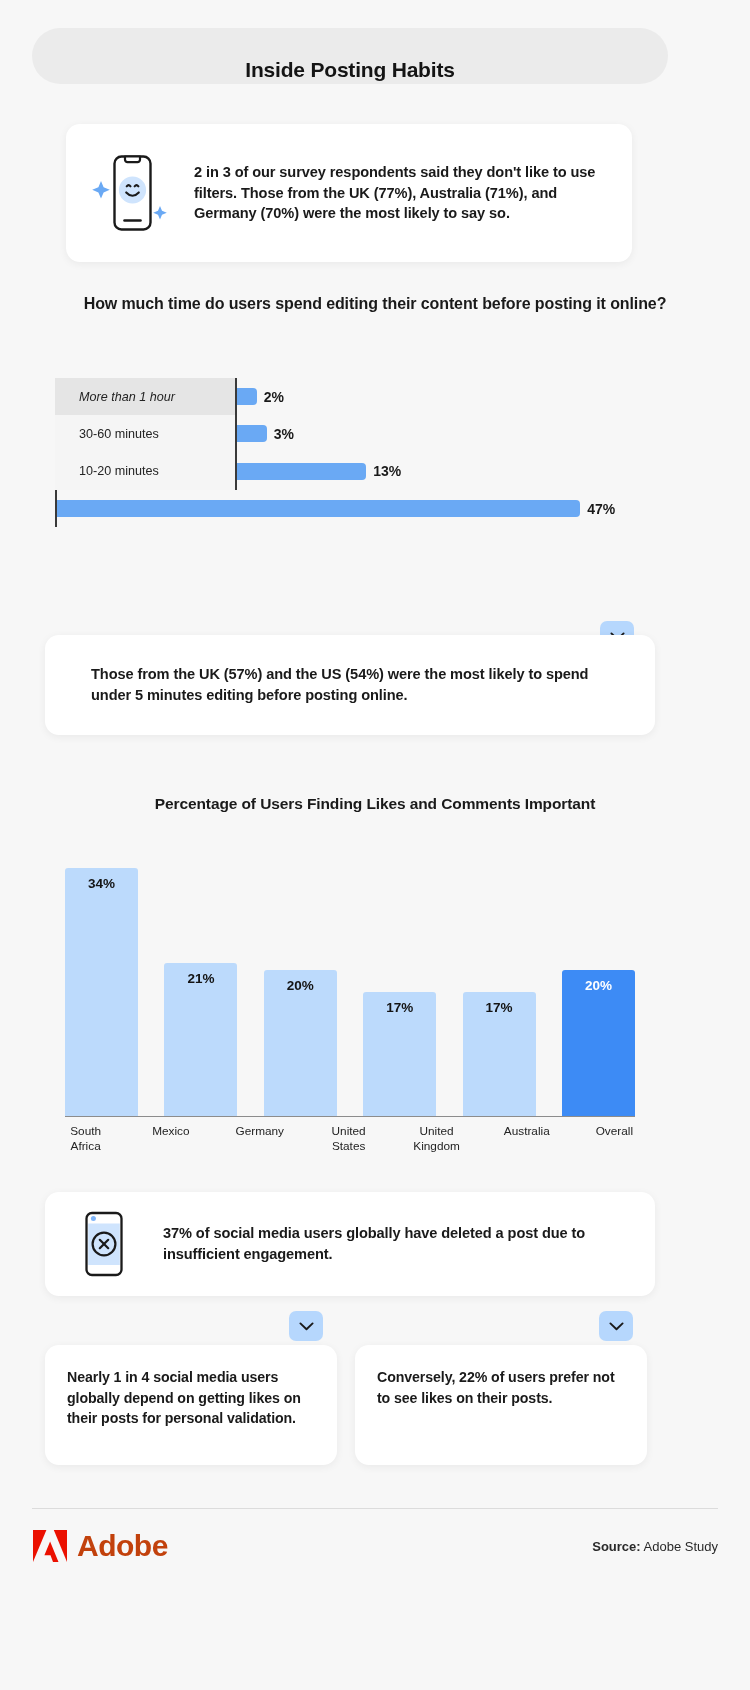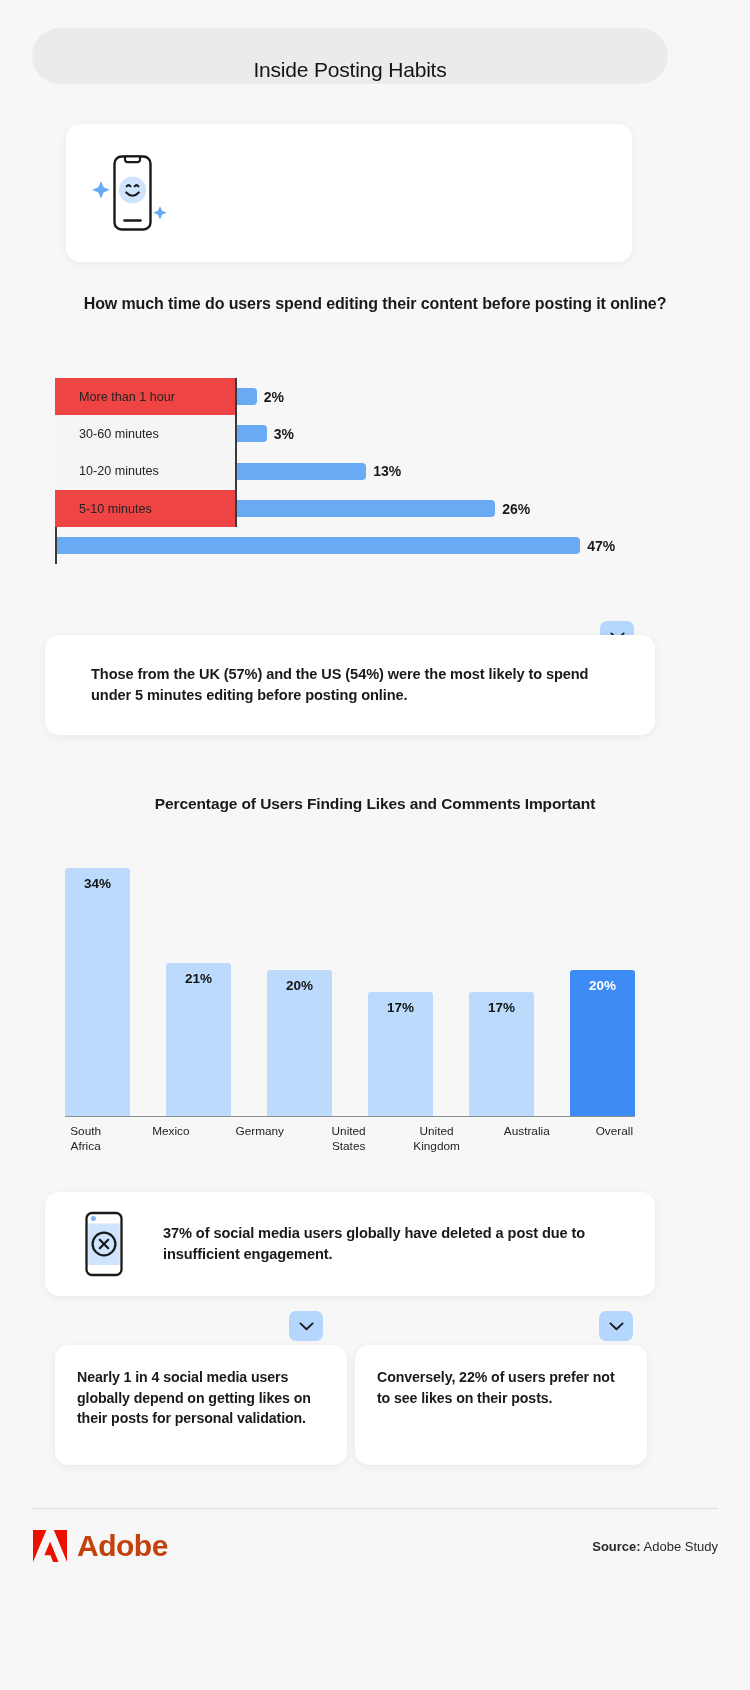--- a/index.html
+++ b/index.html
@@ -18,21 +18,21 @@
   .header-banner {
     position: absolute;
     left: 32px; top: 28px;
     width: 636px; height: 56px;
     background: #ebebeb;
     border-radius: 28px;
     display: flex; align-items: center; justify-content: center;
   }
   .header-title {
     font-size: 21px;
-    font-weight: 400;
+    font-weight: 700;
     letter-spacing: -0.2px;
     color: #141414;
     margin-top: 27px;
   }
 
   
   .card {
     position: absolute;
     background: #ffffff;
     border-radius: 14px;
@@ -84,21 +84,21 @@
     width: 180px;
     flex: none;
     height: 100%;
     display: flex; align-items: center;
     padding-left: 24px;
     font-size: 12.6px;
     color: #232323;
     position: relative;
     z-index: 2;
   }
-  .hbar-row.odd  .hbar-label { background: #ef4444; }
+  .hbar-row.odd  .hbar-label { background: #e5e5e5; font-style: italic; }
   .hbar-row.even .hbar-label { background: #f5f5f5; }
 
   .hbar-track {
     flex: 1;
     height: 100%;
     display: flex;
     align-items: center;
     position: relative;
     border-left: 2px solid #3a3a3a;
   }
@@ -158,21 +158,21 @@
   }
   .chart2-plot {
     position: relative;
     height: 262px;
     display: flex;
     align-items: flex-end;
     justify-content: space-between;
     border-bottom: 1.5px solid #8c8c8c;
   }
   .col-group {
-    width: 65px;
+    width: 73px;
     position: relative;
     display: flex;
     flex-direction: column;
     align-items: center;
   }
   .col-bar {
     width: 100%;
     background: #bcdafc;
     border-radius: 3px 3px 0 0;
     display: flex;
@@ -214,21 +214,21 @@
   .card-deleted-text {
     font-size: 14.6px;
     font-weight: 700;
     line-height: 1.45;
     padding-right: 38px;
     letter-spacing: -0.1px;
   }
 
   
   .card-validation {
-    left: 55px; top: 1345px;
+    left: 45px; top: 1345px;
     width: 292px; height: 120px;
     padding: 22px 22px 12px 22px;
   }
   .card-conversely {
     left: 355px; top: 1345px;
     width: 292px; height: 120px;
     padding: 22px 22px 13px 22px;
   }
   .mini-card-text {
     font-size: 14.2px;
@@ -287,20 +287,21 @@
       <circle cx="40.5" cy="40" r="13.6" fill="#cfe4fd"></circle>
 
       <path d="M34.7 36.3 q1.9 -2.4 3.8 0" fill="none" stroke="#1a1a1a" stroke-width="2.1" stroke-linecap="round"></path>
       <path d="M42.6 36.3 q1.9 -2.4 3.8 0" fill="none" stroke="#1a1a1a" stroke-width="2.1" stroke-linecap="round"></path>
 
       <path d="M34.2 42.4 q6.3 6.6 12.6 0" fill="none" stroke="#1a1a1a" stroke-width="2.1" stroke-linecap="round"></path>
 
       <line x1="32.5" y1="70.5" x2="48.5" y2="70.5" stroke="#1a1a1a" stroke-width="2.6" stroke-linecap="round"></line>
     </svg>
   </div>
+  <div class="card-filters-text">2 in 3 of our survey respondents said they don't like to use filters. Those from the UK (77%), Australia (71%), and Germany (70%) were the most likely to say so.</div>
 </div>
 
 <div class="chart1-title">How much time do users spend editing their content before posting it online?</div>
 
 <div class="chart1">
 
   <div class="hbar-row odd">
     <div class="hbar-label">More than 1 hour</div>
     <div class="hbar-track">
       <div class="hbar-fill" style="width:4.3%"></div>
@@ -318,27 +319,20 @@
 
 
   <div class="hbar-row even">
     <div class="hbar-label">10-20 minutes</div>
     <div class="hbar-track">
       <div class="hbar-fill" style="width:28.2%"></div>
       <div class="hbar-value">13%</div>
     </div>
   </div>
 
-  <div class="hbar-row odd">
-    <div class="hbar-label">5-10 minutes</div>
-    <div class="hbar-track">
-      <div class="hbar-fill" style="width:56.4%"></div>
-      <div class="hbar-value">26%</div>
-    </div>
-  </div>
 
   <div class="hbar-row even">
     <div class="hbar-track">
       <div class="hbar-fill" style="width:82%"></div>
       <div class="hbar-value">47%</div>
     </div>
   </div>
 
 </div>
 

